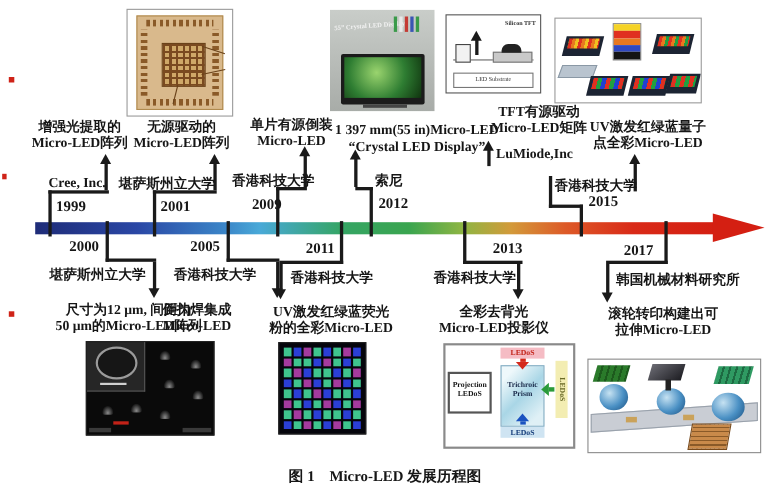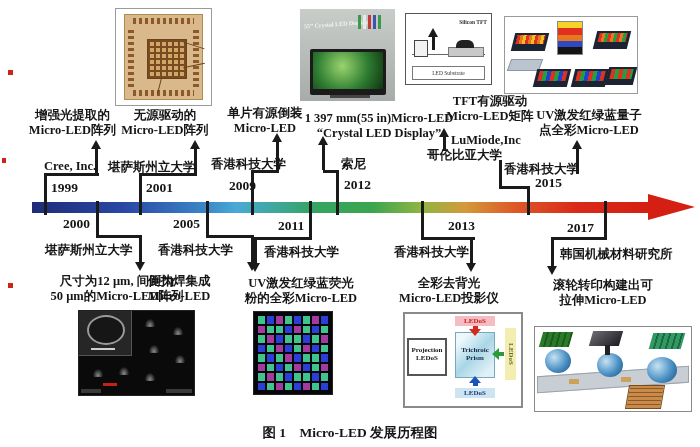--- a/index.html
+++ b/index.html
@@ -79,21 +79,20 @@
   <div class="t" style="left:293px;top:111px;width:172px;">
     <div>1 397 mm(55 in)Micro-LED</div>
     <div>“Crystal LED Display”</div>
   </div>
 
   <div class="line" style="left:527px;top:186px;width:3px;height:29px;"></div>
   <div class="line" style="left:499px;top:186px;width:31px;height:3px;"></div>
   <div class="line" style="left:499px;top:160px;width:3px;height:29px;"></div>
   <div class="au" style="left:443px;top:136px;height:15px;"></div>
   <div class="org" style="left:451px;top:133px;">LuMiode,Inc</div>
-  <div class="org" style="left:427px;top:147px;">哥伦比亚大学</div>
   <div class="t" style="left:435px;top:94px;width:110px;">
     <div>TFT有源驱动</div>
     <div>Micro-LED矩阵</div>
   </div>
   <div class="au" style="left:576px;top:148px;height:26px;"></div>
   <div class="org" style="left:504px;top:161px;">香港科技大学</div>
   <div class="yr" style="left:535px;top:175px;">2015</div>
   <div class="t" style="left:518px;top:108px;width:142px;">
     <div>UV激发红绿蓝量子</div>
     <div>点全彩Micro-LED</div>
@@ -295,21 +294,21 @@
         <div class="mcell" style="background: rgb(63, 196, 142);"></div>
         <div class="mcell" style="background: rgb(43, 63, 214);"></div>
       </div>
   </div>
 
   <div class="fig" style="left:403px;top:312px;width:116px;height:92px;border:2px solid #8a8a8a;">
     <div style="position:absolute;left:2px;top:24px;width:40px;height:38px;background:#fff;border:2px solid #555;text-align:center;padding-top:6px;box-sizing:border-box;" class="small7">
       <div>Projection</div>
       <div>LEDoS</div>
     </div>
-    <div style="position:absolute;left:50px;top:18px;width:40px;height:46px;background:linear-gradient(135deg,#eef8fb 15%,#a9d6e6 50%,#dff0f6 85%);border:1px solid #7aa8c0;text-align:center;padding-top:13px;box-sizing:border-box;color:#1a2a4a;" class="small7">
+    <div style="position:absolute;left:50px;top:18px;width:40px;height:56px;background:linear-gradient(135deg,#eef8fb 15%,#a9d6e6 50%,#dff0f6 85%);border:1px solid #7aa8c0;text-align:center;padding-top:13px;box-sizing:border-box;color:#1a2a4a;" class="small7">
       <div>Trichroic</div>
       <div>Prism</div>
     </div>
     <div style="position:absolute;left:50px;top:2px;width:40px;height:10px;background:#f5bcc4;text-align:center;color:#c22218;line-height:10px;" class="small7">LEDoS</div>
     <div style="position:absolute;left:68px;top:12px;width:5px;height:3px;background:#d42a1d;"></div>
     <div style="position:absolute;left:64px;top:15px;width:0;height:0;border-left:6px solid transparent;border-right:6px solid transparent;border-top:7px solid #d42a1d;"></div>
     <div style="position:absolute;left:50px;top:74px;width:40px;height:10px;background:#cfe4f2;text-align:center;color:#123a78;line-height:10px;" class="small7">LEDoS</div>
     <div style="position:absolute;left:68px;top:69px;width:5px;height:3px;background:#1a52c0;"></div>
     <div style="position:absolute;left:64px;top:62px;width:0;height:0;border-left:6px solid transparent;border-right:6px solid transparent;border-bottom:7px solid #1a52c0;"></div>
     <div style="position:absolute;left:100px;top:14px;width:11px;height:52px;background:#f3edb2;text-align:center;color:#6a6a28;writing-mode:vertical-rl;line-height:11px;" class="small7">LEDoS</div>

